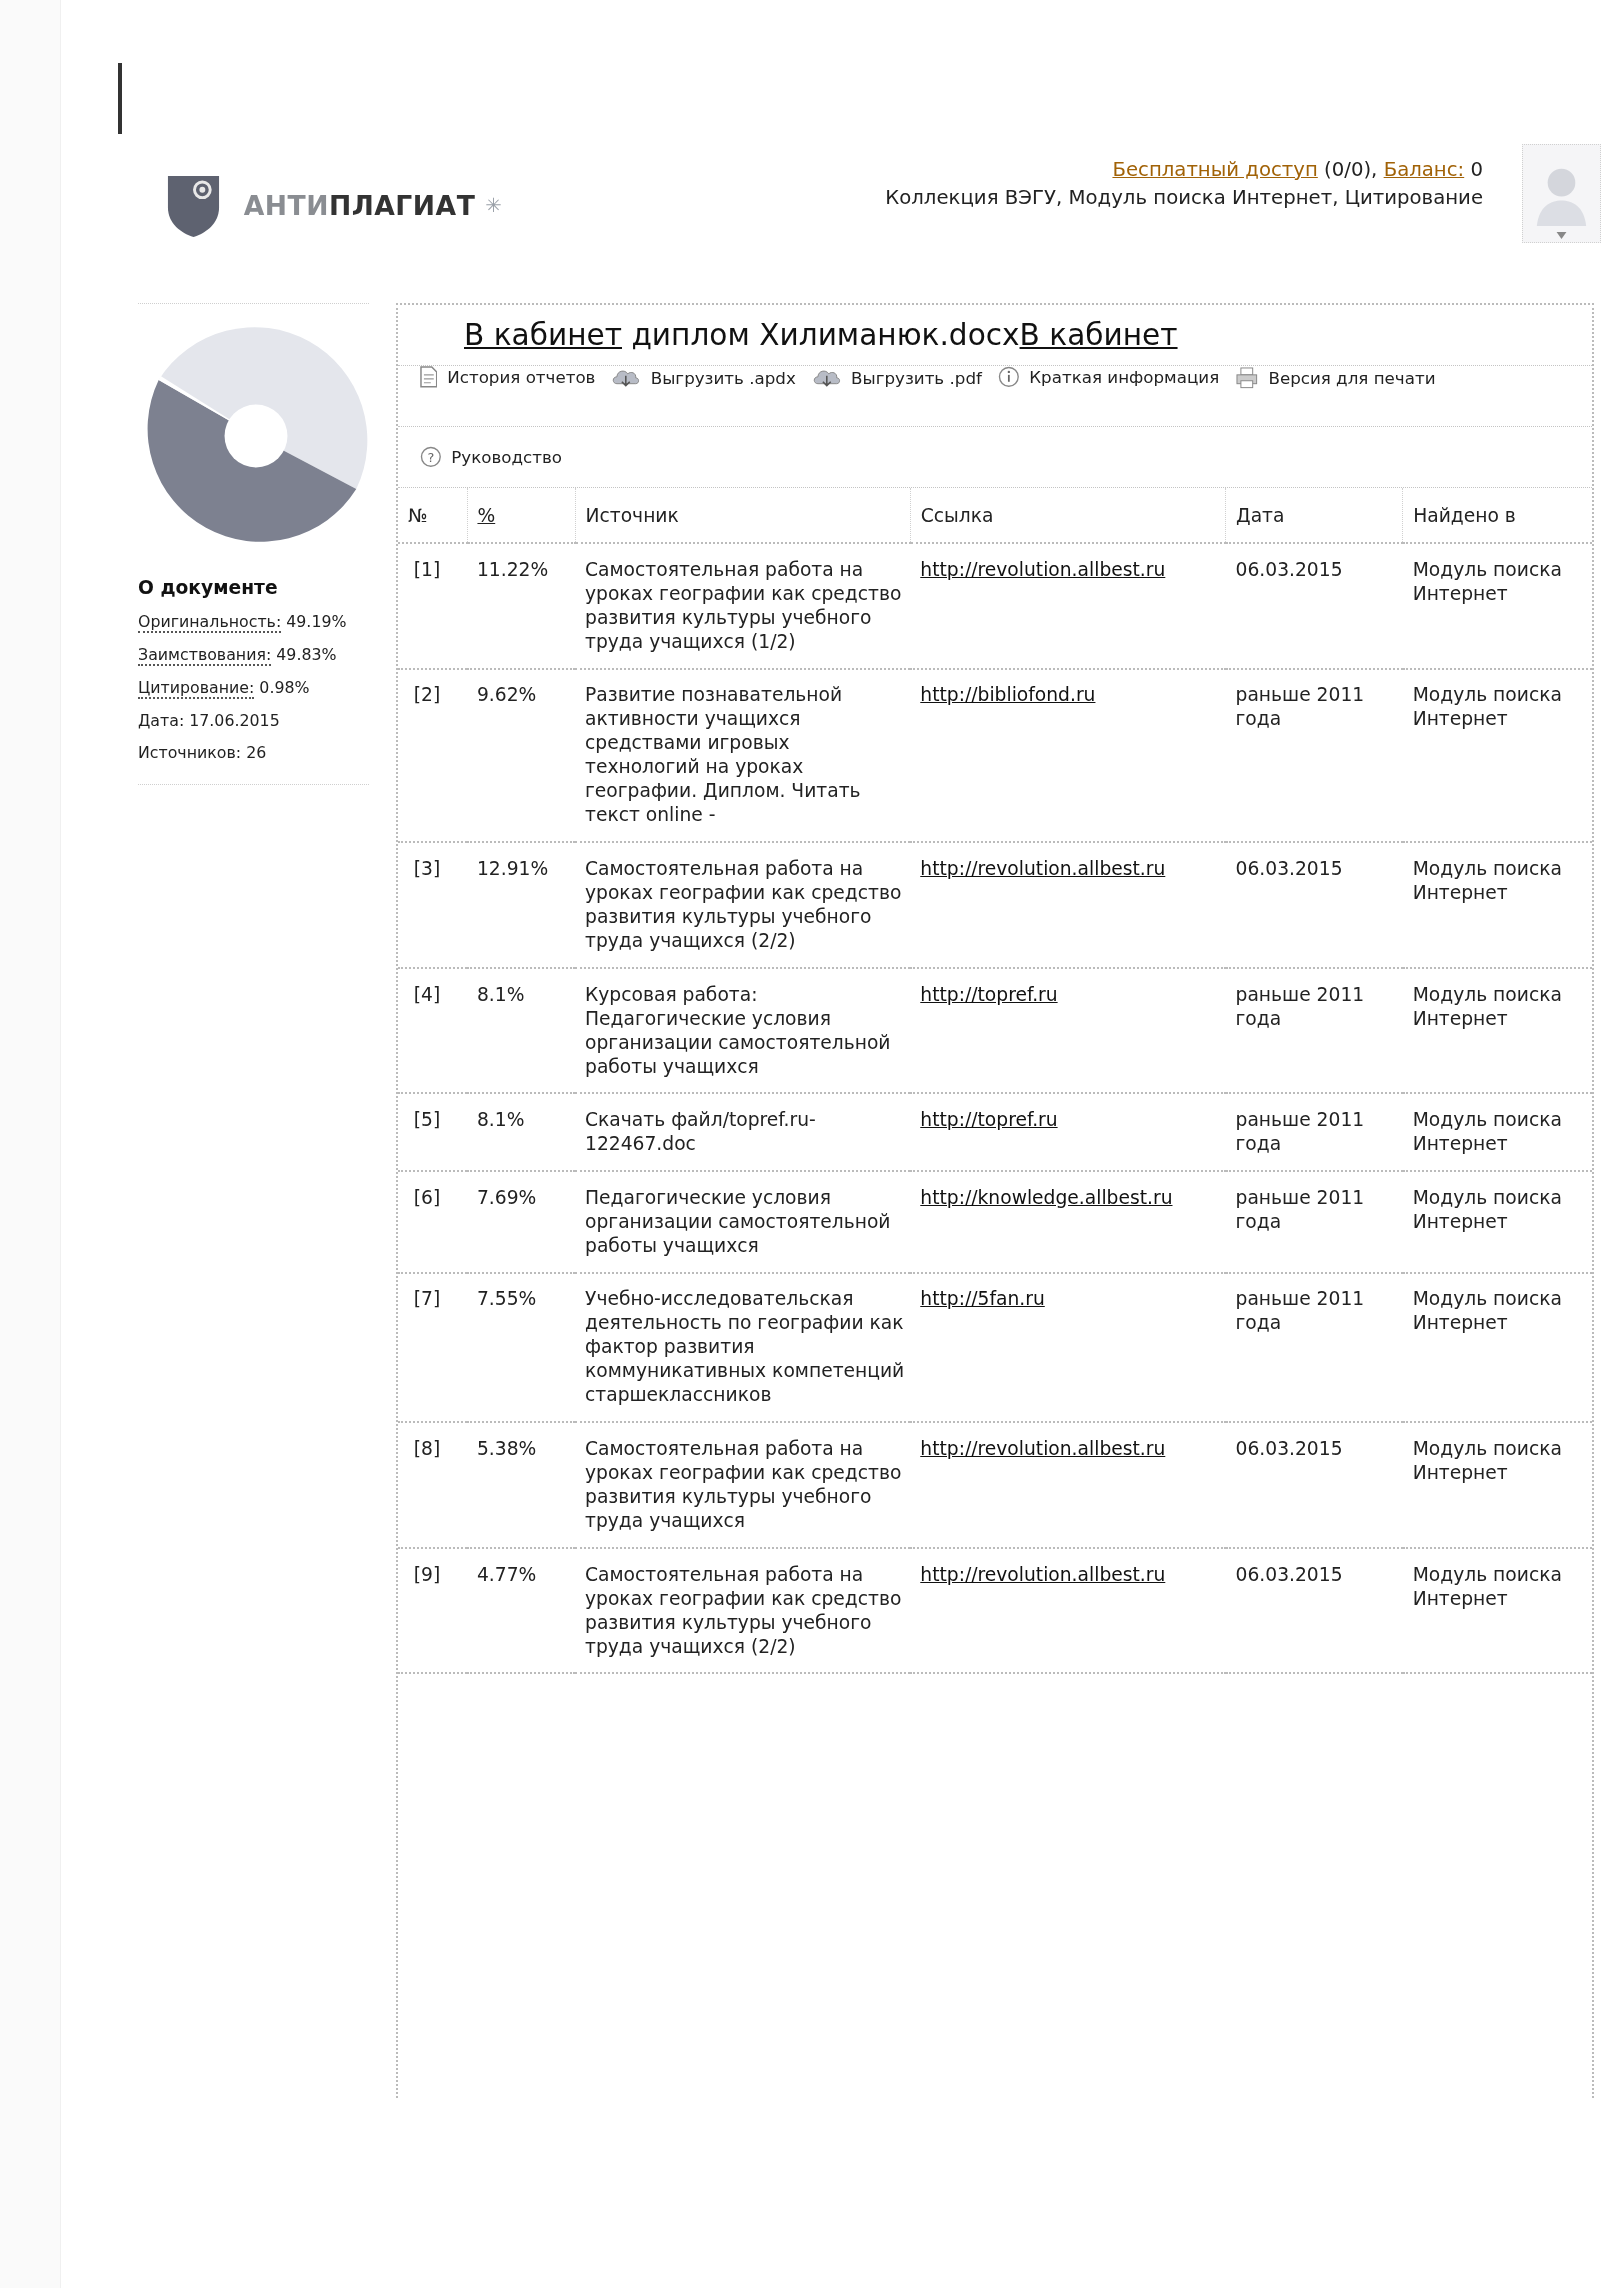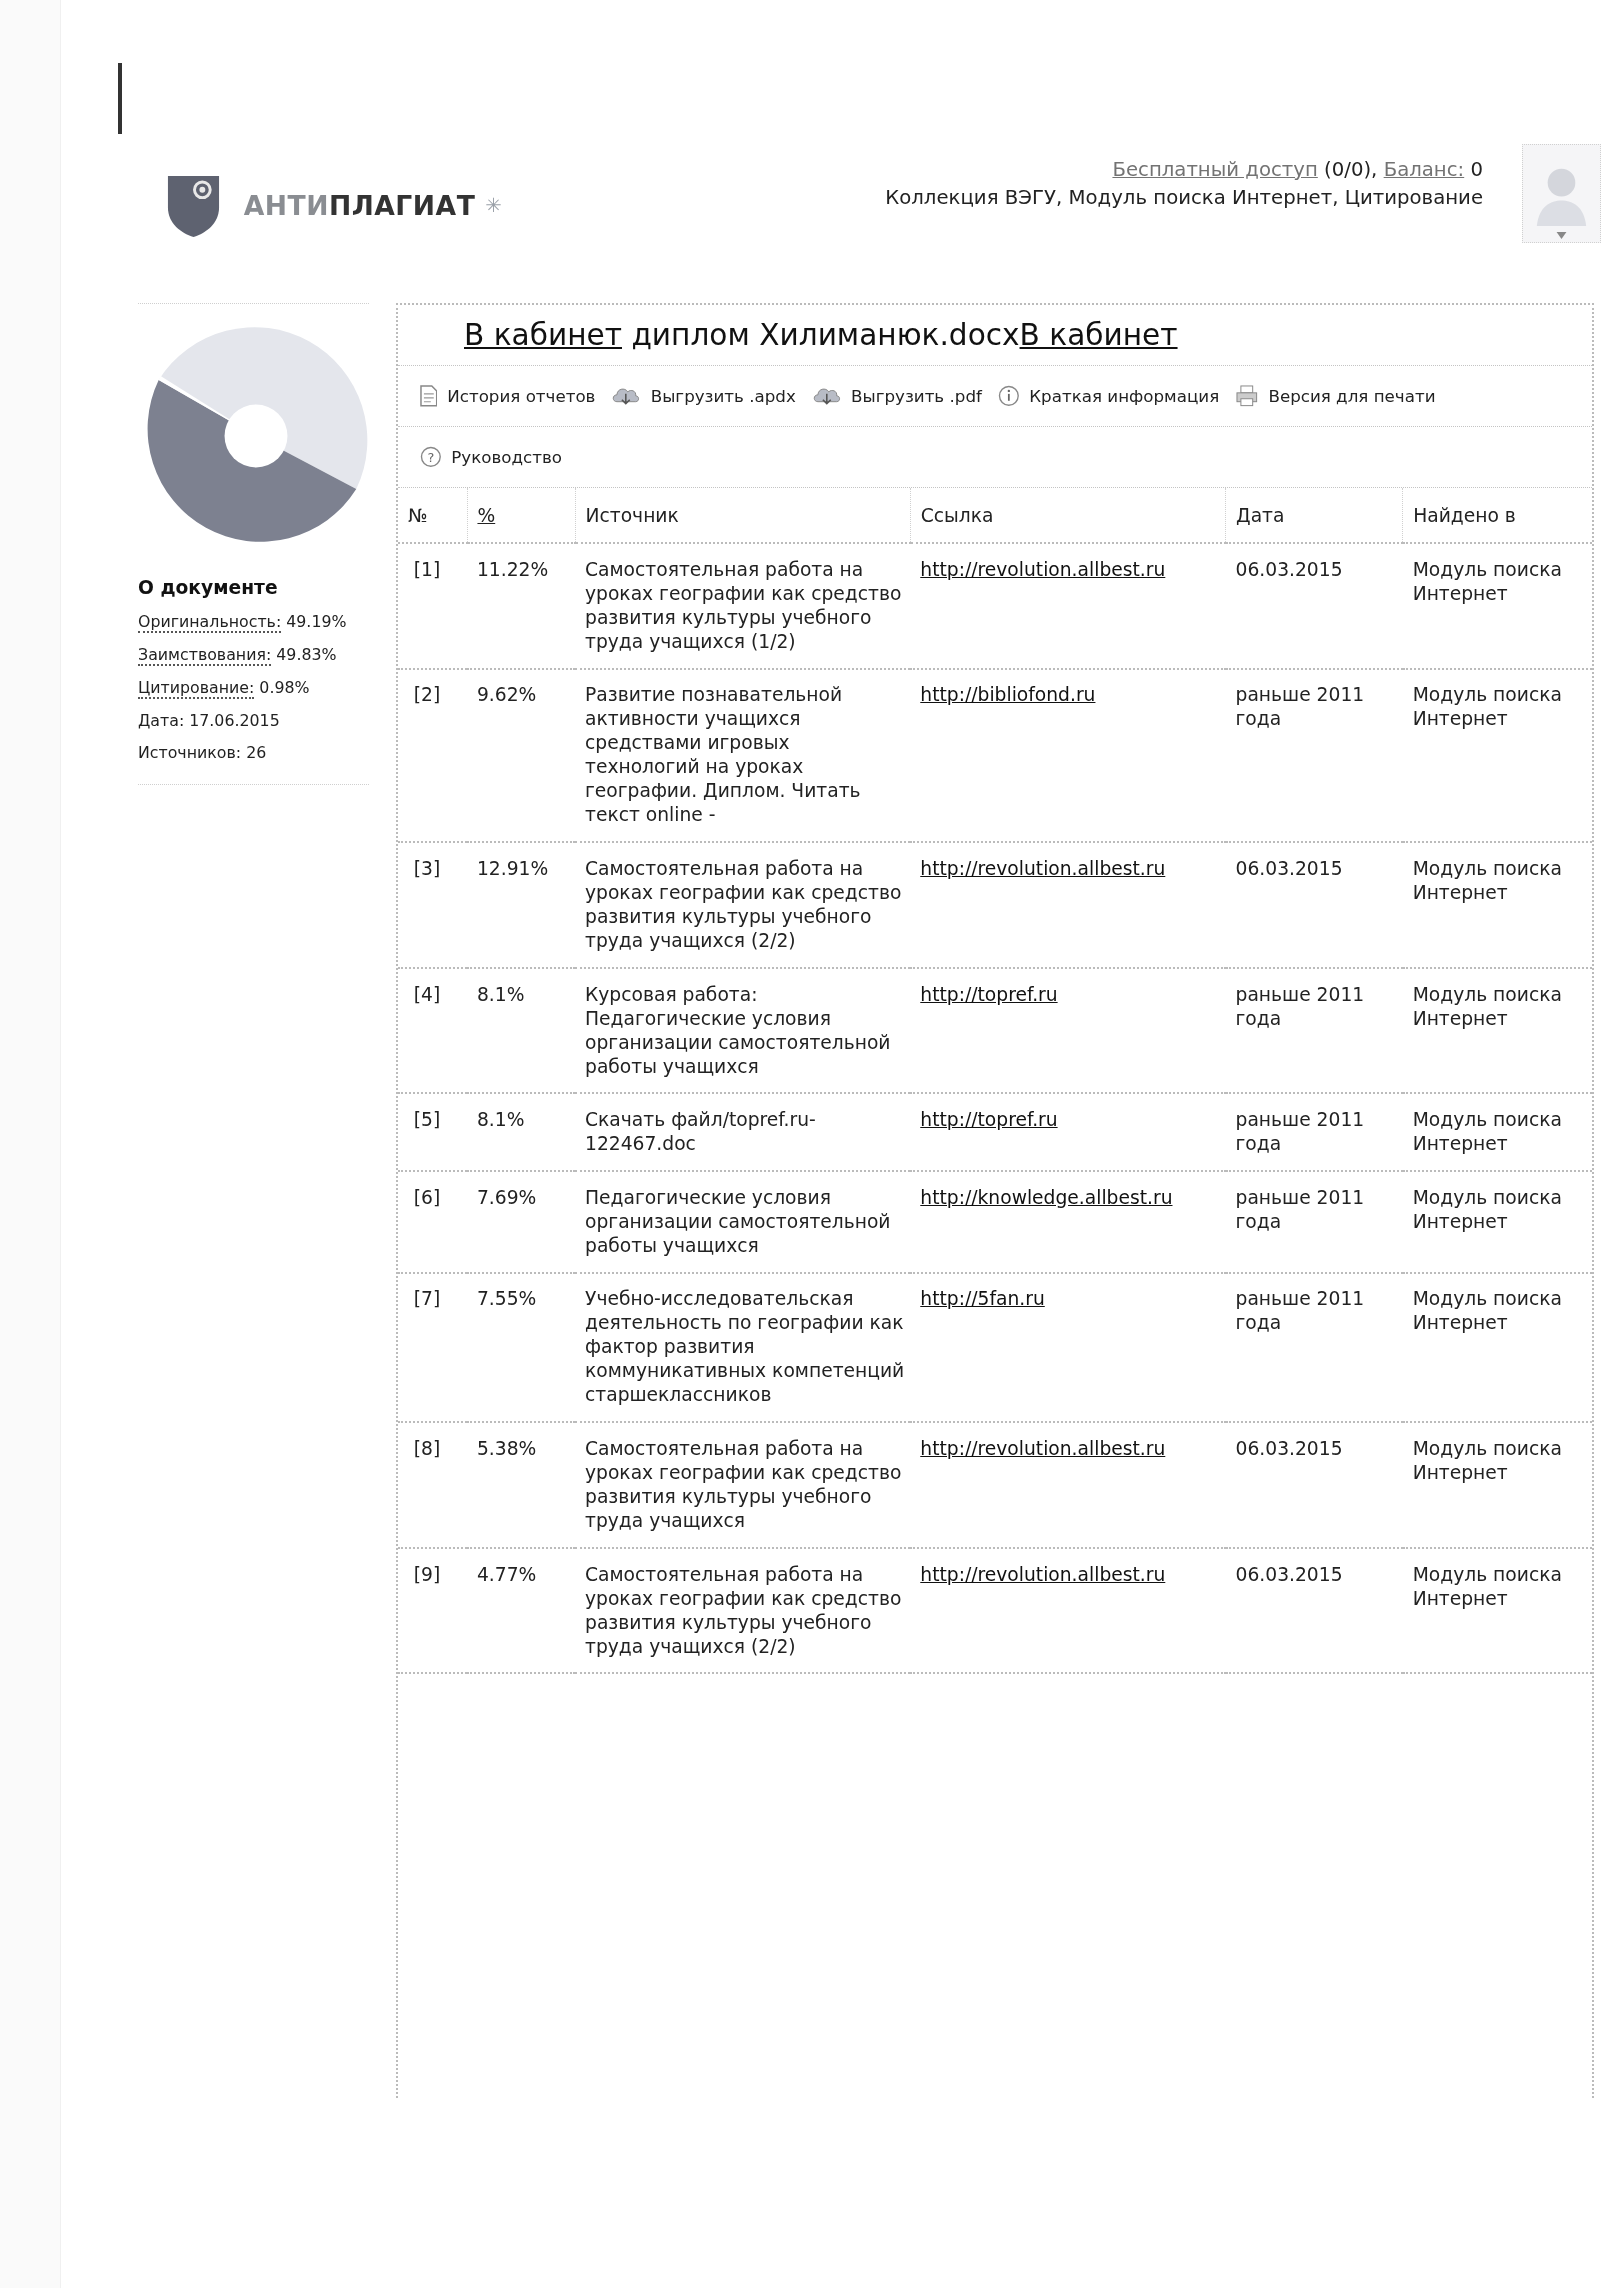--- a/index.html
+++ b/index.html
@@ -9,37 +9,37 @@
   .scan-mark { position: absolute; left: 118px; top: 63px; width: 3.9px; height: 71px; background: #333; }
 
   .logo { position: absolute; left: 165px; top: 172px; display: flex; align-items: center; }
   .logo-shield { width: 57px; height: 67px; }
   .logo-text { margin-left: 21.7px; font-family: "DejaVu Sans", sans-serif; font-weight: bold; font-size: 26.6px; letter-spacing: 0.5px; }
   .logo-text .light { color: #8a8d92; }
   .logo-text .dark { color: #333; }
   .logo-star { margin-left: 9.9px; color: #9aa0a8; font-size: 19.7px; }
 
   .account { position: absolute; right: 131px; top: 156px; text-align: right; font-size: 19.7px; line-height: 27.6px; color: #222; }
-  .account a { color: #737373; text-decoration: underline; }
+  .account a { color: #a16207; text-decoration: underline; }
   .avatar { position: absolute; left: 1522px; top: 144px; width: 79px; height: 99px; border: 1px dotted #d0d0d0; background: #f5f5f7; }
 
   .sidebar { position: absolute; left: 138px; top: 303px; width: 231px; }
   .sidebar-rule { height: 0; border-top: 1px dotted #cfcfcf; }
   .pie { display: block; margin: 15.8px 0 0 2px; }
   .about-title { margin-top: 25.6px; font-weight: bold; font-size: 18.7px; color: #111; }
   .about-line { font-size: 15.8px; margin-top: 13.8px; color: #222; }
   .about-line .dotted { border-bottom: 2px dotted #555; }
   .sidebar-bottom { margin-top: 21.7px; border-top: 1px dotted #cfcfcf; }
 
   .panel { position: absolute; left: 396px; top: 303px; width: 1198px; height: 1795px; border: 2px dotted #bbb; border-bottom: none; }
   .title-row { height: 61px; display: flex; align-items: center; justify-content: flex-start; padding: 0 39px 0 66px; border-bottom: 1px dotted #c4c4c4; }
   .title-row .left { font-size: 29.6px; color: #111; }
   .title-row a { color: #111; text-decoration: underline; }
   .title-row .right { font-size: 29.6px; }
-  .toolbar { height: 61px; display: flex; align-items: center; padding-left: 21.7px; border-bottom: 1px dotted #c4c4c4; font-size: 16.7px; }
+  .toolbar { height: 61px; display: flex; align-items: flex-start; padding-left: 21.7px; border-bottom: 1px dotted #c4c4c4; font-size: 16.7px; }
   .tool { display: flex; align-items: center; margin-right: 15.8px; color: #222; cursor: pointer; }
   .tool svg { margin-right: 9.9px; }
   .guide-row { height: 61px; display: flex; align-items: center; padding-left: 21.7px; border-bottom: 1px dotted #c4c4c4; font-size: 16.7px; }
 
   table { border-collapse: collapse; width: 1194px; table-layout: fixed; }
   th { font-weight: normal; text-align: left; font-size: 18.7px; height: 55px; padding: 0 0 0 9.9px; color: #222; border-right: 1px dotted #d0d0d0; border-bottom: 2px dotted #bbb; }
   th:last-child { border-right: none; }
   th .u { text-decoration: underline; }
   td { vertical-align: top; font-size: 18.7px; line-height: 24px; padding: 13.8px 5.9px 13.8px 9.9px; border-bottom: 2px dotted #bbb; color: #222; }
   td.num { padding-left: 15.8px; }

